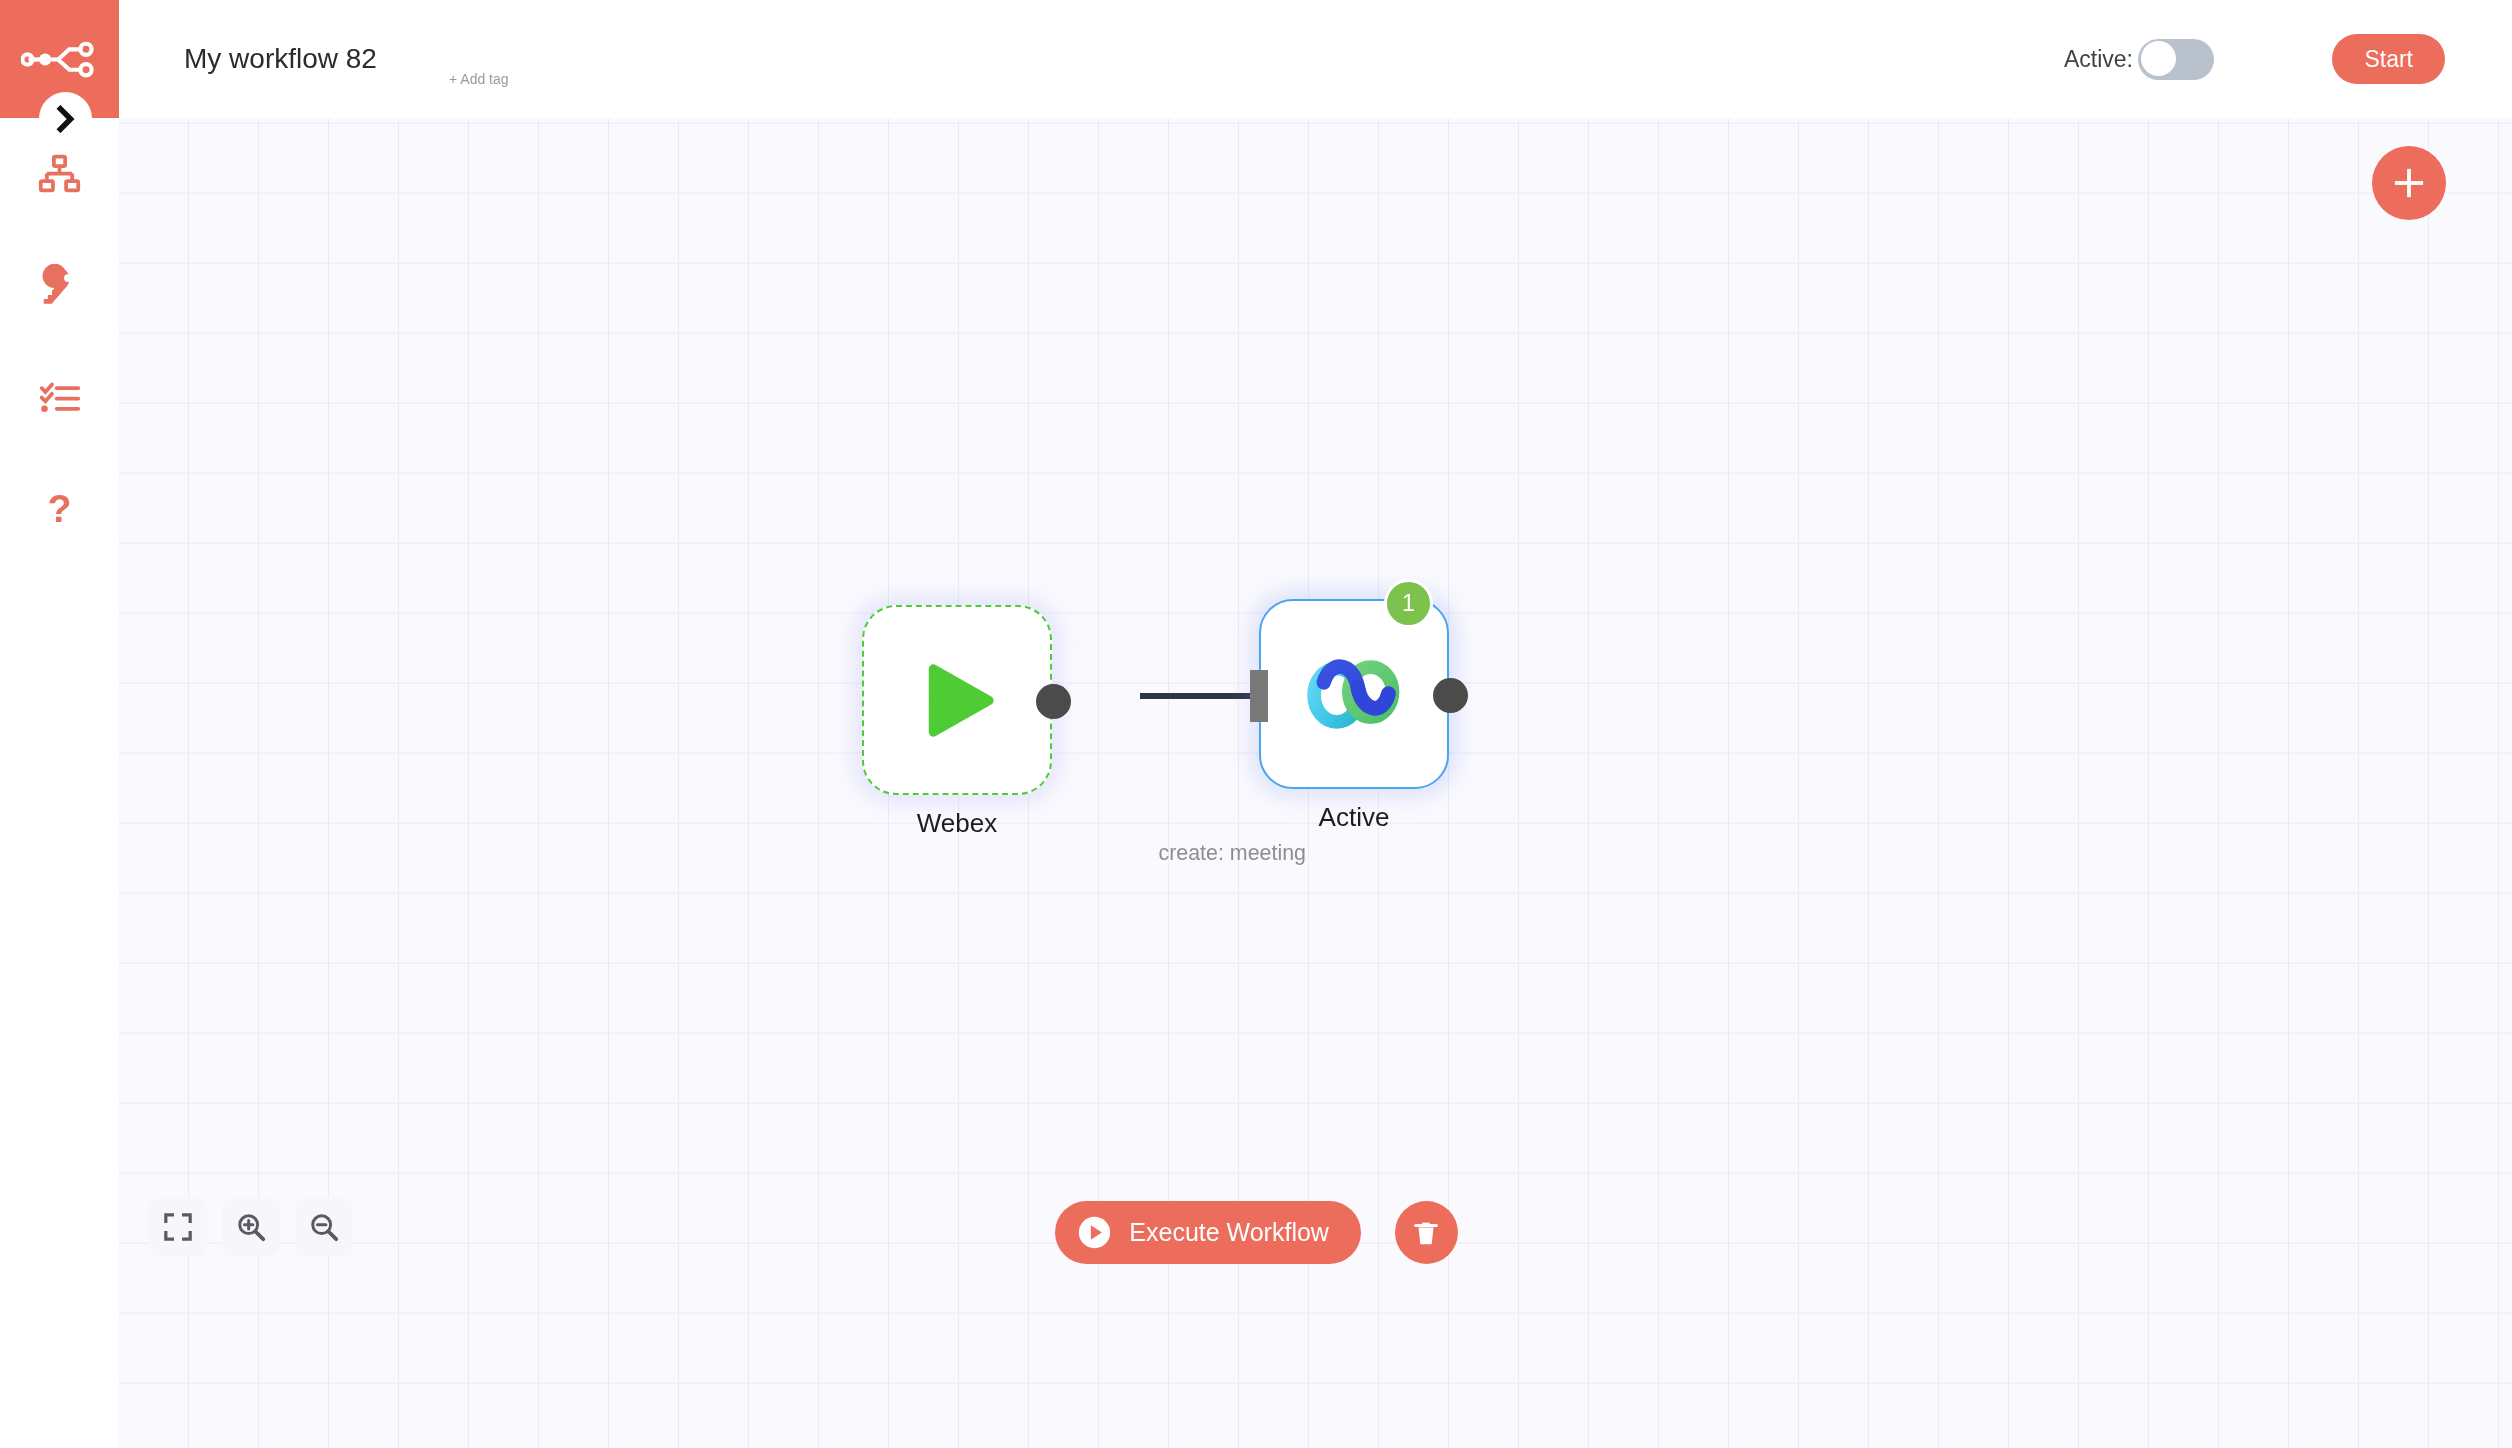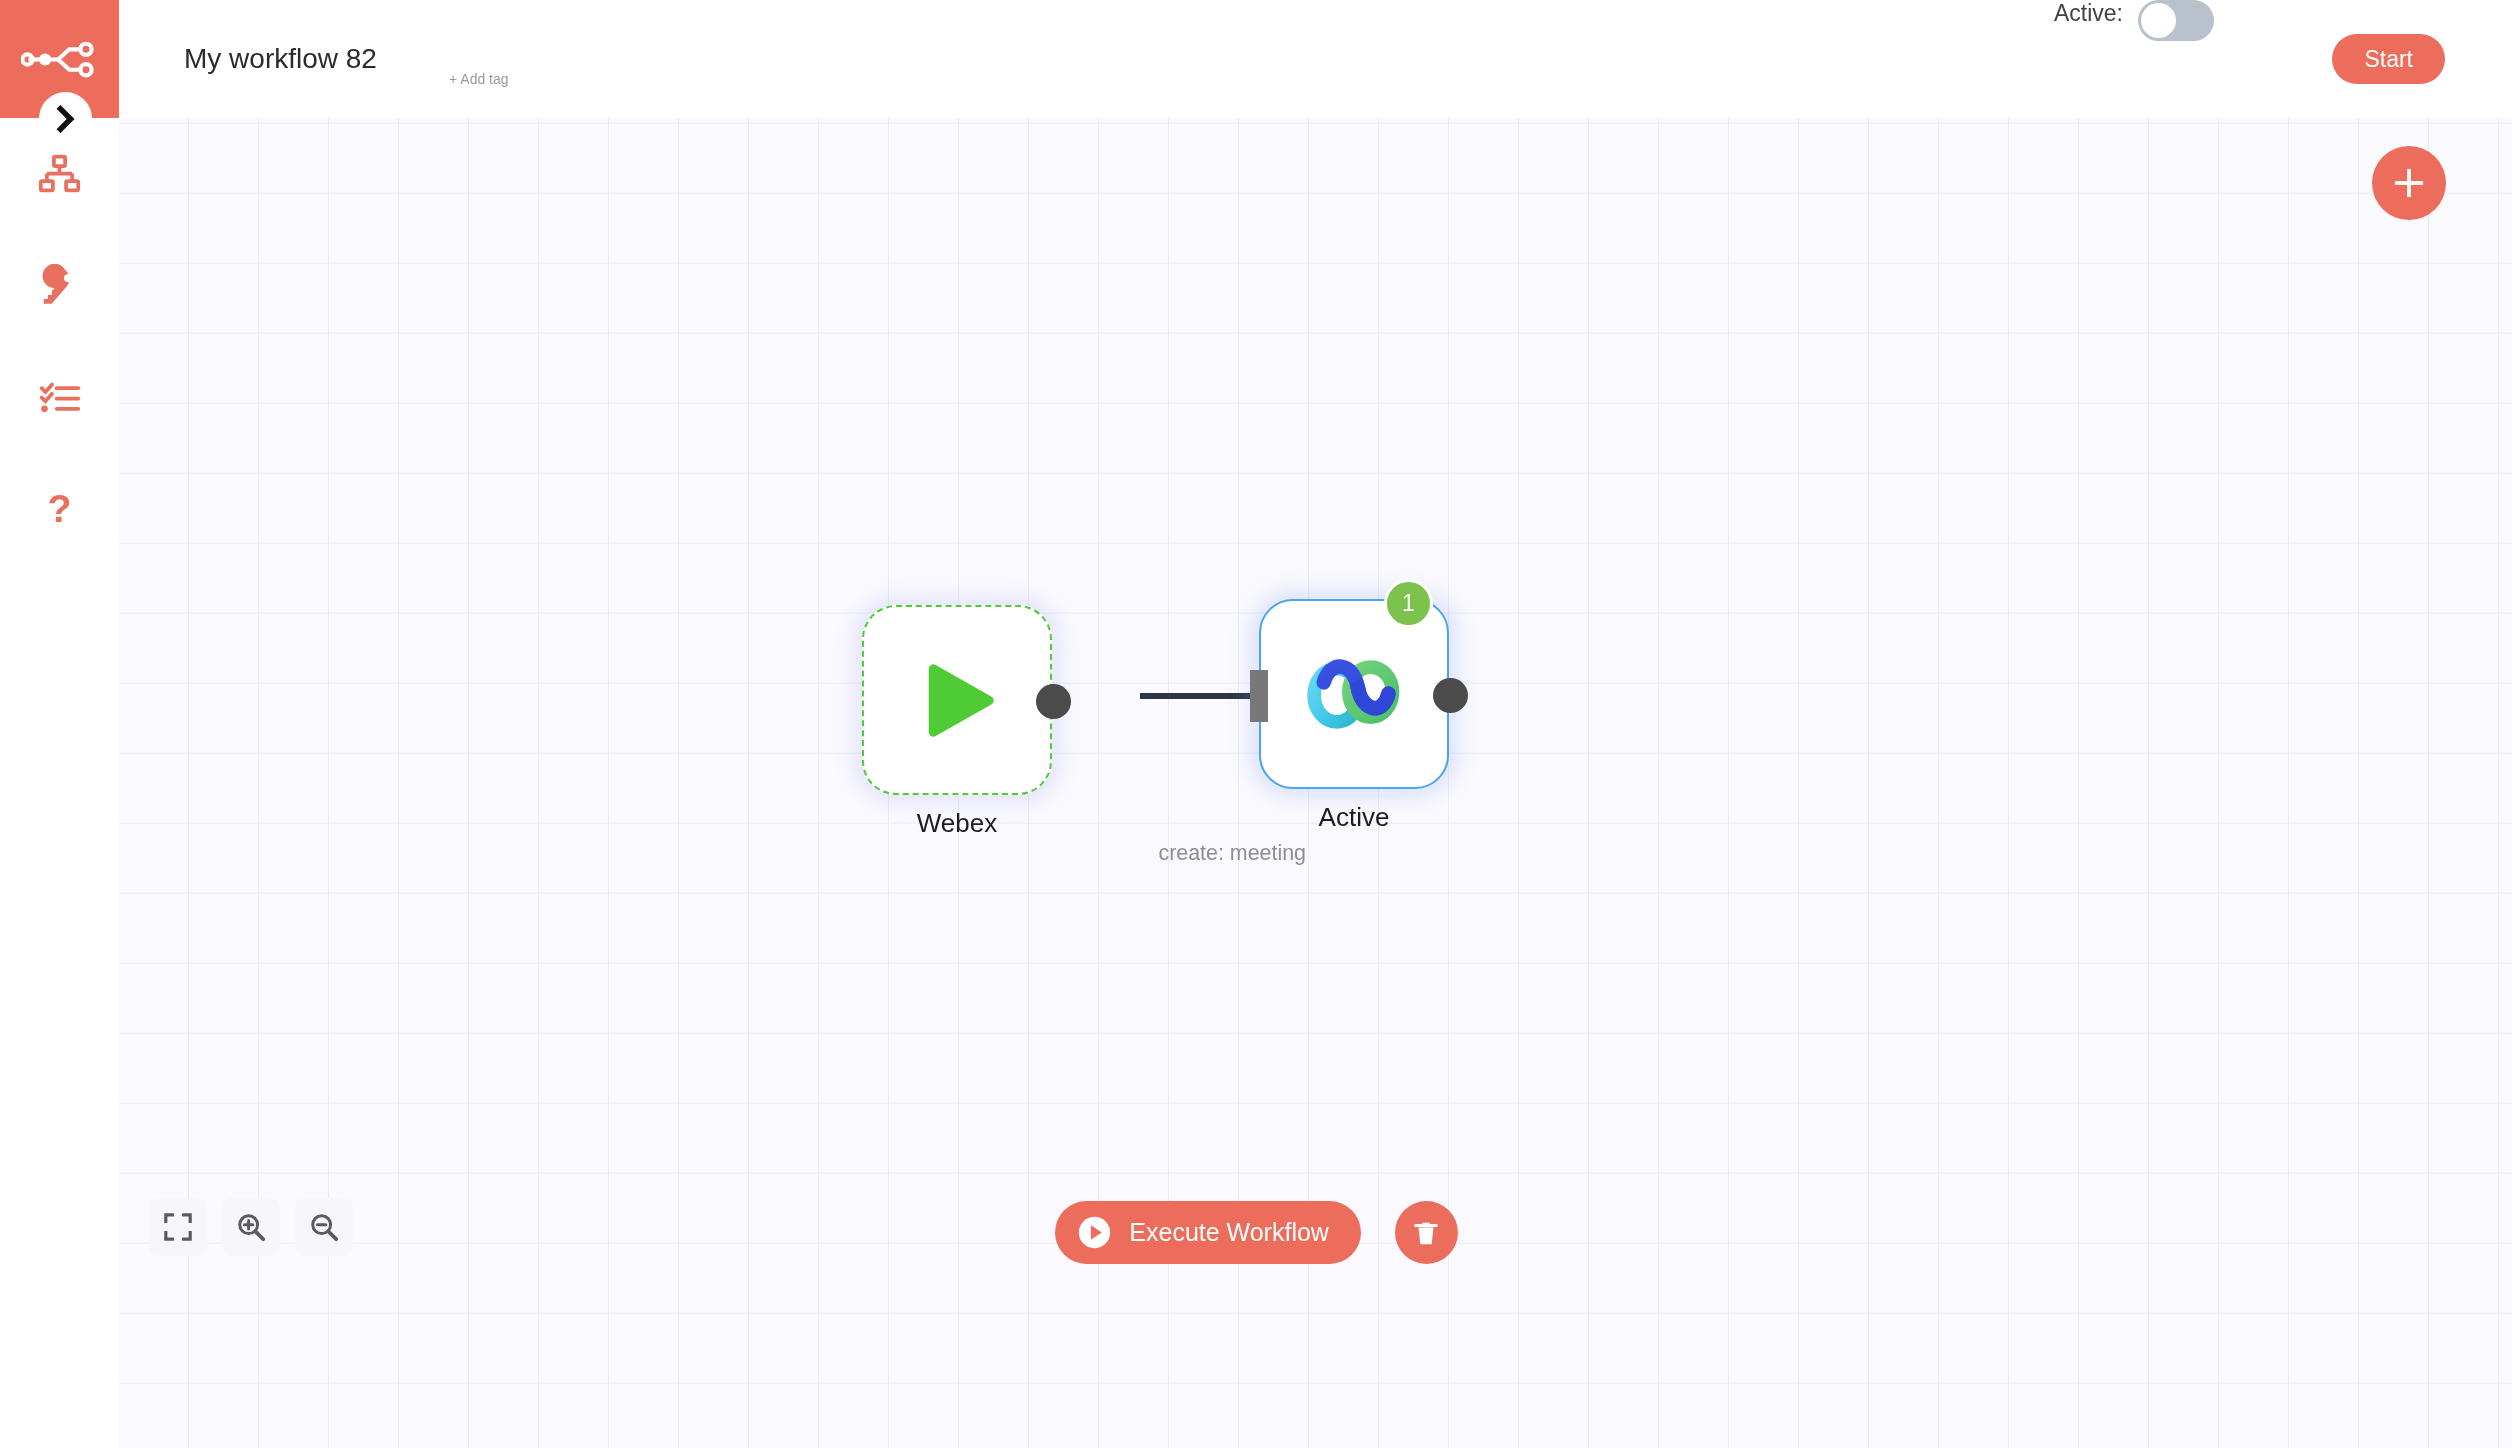--- a/index.html
+++ b/index.html
@@ -104,22 +104,22 @@
     white-space: nowrap;
     cursor: pointer;
     margin-top: 20px;
   }
   #active-group {
     position: absolute;
     right: 298px;
     top: 0;
     height: 118px;
     display: flex;
-    align-items: flex-start;
-    gap: 15px;
+    align-items: center;
+    gap: 5px;
   }
   #active-label {
     font-size: 23px;
     color: #3f4346;
     white-space: nowrap;
   }
   #active-toggle {
     position: relative;
     width: 76px;
     height: 41px;

